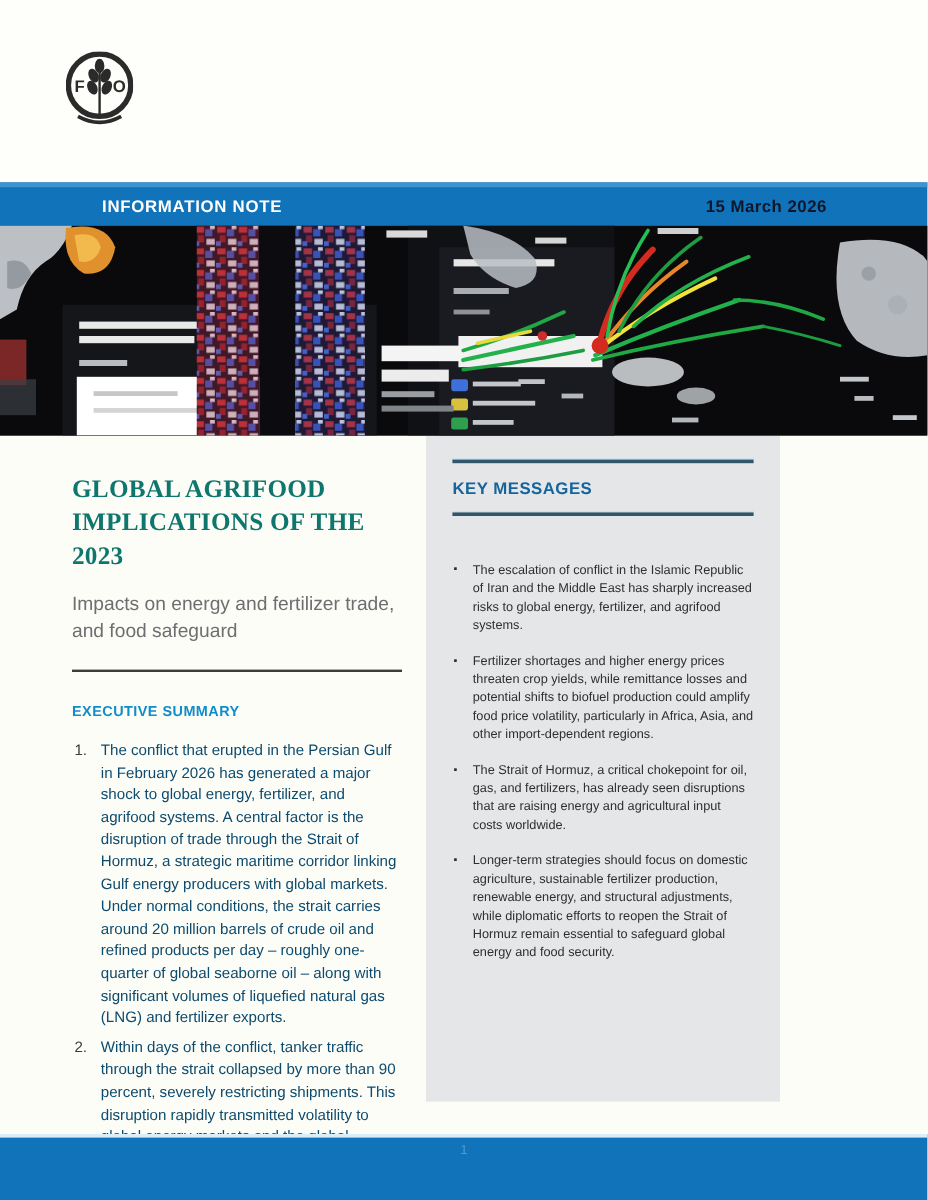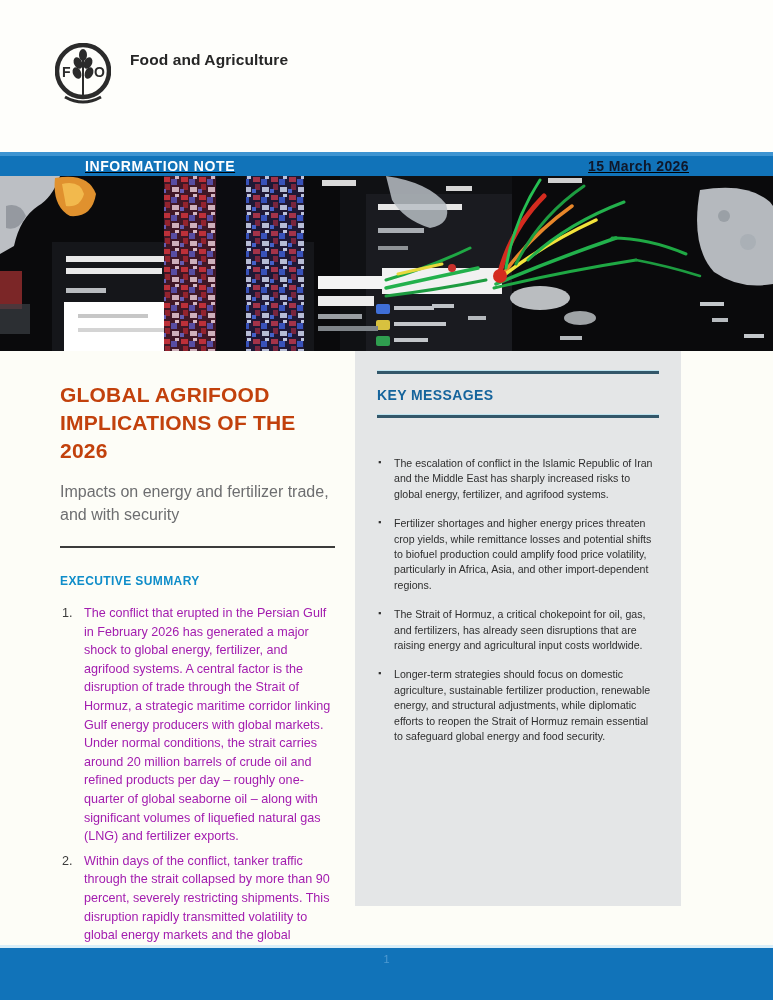--- a/index.html
+++ b/index.html
@@ -5,40 +5,40 @@
   * { margin:0; padding:0; box-sizing:border-box; }
   body { background:#ffffff; font-family:"Liberation Sans", sans-serif; }
   .page { position:relative; width:773px; height:1000px; background:#fdfdf7; overflow:hidden; }
 
   
   .header { position:relative; height:152px; background:#fefefb; }
   .logo-wrap { position:absolute; left:55px; top:43px; width:56px; height:62px; }
   .org-name { position:absolute; left:130px; top:50px; font-size:15.5px; font-weight:bold; color:#262626; line-height:20px; letter-spacing:0.1px; }
 
   
-  .banner { position:relative; height:24px; background:#1173b9; border-top:4px solid #3e94d1; display:flex; align-items:center; justify-content:space-between; padding:0 84px 0 85px;text-decoration:underline; }
+  .banner { position:relative; height:36px; background:#1173b9; border-top:4px solid #3e94d1; display:flex; align-items:center; justify-content:space-between; padding:0 84px 0 85px; }
   .banner-label { color:#ffffff; font-weight:bold; font-size:14px; letter-spacing:0.6px; }
   .banner-date { color:#0f172a; font-weight:bold; font-size:14px; letter-spacing:0.4px; }
 
   
   .hero { position:relative; height:175px; background:#0a0a0c; }
   .hero svg { display:block; }
 
   
   .main { display:flex; align-items:flex-start; }
   .left-col { width:355px; padding:30px 20px 0 60px; }
-  .page-title { font-size:21px; line-height:28px; font-weight:bold; color:#c2410c; letter-spacing:0.2px; }
+  .page-title { font-size:21px; line-height:28px; font-weight:bold; color:#0f766e; letter-spacing:0.2px;font-family:Liberation Serif, serif; }
   .subtitle { margin-top:15px; font-size:16px; line-height:23px; color:#6d6e70; }
   .title-rule { margin-top:20px; border:none; border-top:2px solid #3c3c3b; }
   .exec-heading { margin-top:26px; font-size:12px; font-weight:bold; color:#0f8dc9; letter-spacing:0.4px; }
   .exec-list { margin-top:16px; list-style:none; counter-reset:exec; }
-  .exec-list li { counter-increment:exec; position:relative; padding-left:24px; font-size:12.6px; line-height:18.6px; color:#a21caf; margin-bottom:6px; }
+  .exec-list li { counter-increment:exec; position:relative; padding-left:24px; font-size:12.6px; line-height:18.6px; color:#0c4a6e; margin-bottom:6px; }
   .exec-list li::before { content:counter(exec) "."; position:absolute; left:2px; top:0; color:#3c3c3c; }
 
-  .right-col { width:326px; margin-top:0; background:#e4e6e7; min-height:555px; padding:20px 22px 24px 22px; }
+  .right-col { width:295px; margin-top:0; background:#e4e6e7; min-height:555px; padding:20px 22px 24px 22px; }
   .km-rule { border:none; border-top:3px solid #33576a; box-shadow:0 -1px 0 #bfe4ef; }
   .km-heading { margin:13px 0 12px 0; font-size:14px; font-weight:bold; color:#15649c; letter-spacing:0.4px; }
   .km-list { margin-top:38px; list-style:none; }
   .km-list li { position:relative; padding-left:17px; font-size:10.6px; line-height:15.4px; color:#2e2e2e; margin-bottom:14px; }
   .km-list li::before { content:"▪"; position:absolute; left:1px; top:-1px; font-size:9px; color:#2e2e2e; }
 
   
   .footer { position:absolute; left:0; right:0; bottom:0; height:55px; background:#1173b9; border-top:3px solid #d9eef8; text-align:center; }
   .page-number { display:inline-block; margin-top:5px; color:#4f9bd2; font-size:11px; }
 </style>
@@ -58,21 +58,20 @@
           <ellipse cx="23" cy="20" rx="3" ry="5" transform="rotate(-25 23 20)"></ellipse>
           <ellipse cx="33" cy="20" rx="3" ry="5" transform="rotate(25 33 20)"></ellipse>
           <ellipse cx="22" cy="30" rx="3" ry="5" transform="rotate(-25 22 30)"></ellipse>
           <ellipse cx="34" cy="30" rx="3" ry="5" transform="rotate(25 34 30)"></ellipse>
           <ellipse cx="28" cy="12" rx="3" ry="5"></ellipse>
         </g>
         <path d="M10 54 q18 10 36 0" fill="none" stroke="#2b2b2b" stroke-width="3"></path>
       </svg>
     </div>
     <div class="org-name">
-      <div>Food and Agriculture</div>
     </div>
   </div>
 
   <div class="banner">
     <span class="banner-label">INFORMATION NOTE</span>
     <span class="banner-date">15 March 2026</span>
   </div>
 
   <div class="hero">
     <svg width="773" height="175" viewBox="0 0 773 175">
@@ -166,23 +165,23 @@
       <rect x="712" y="142" width="16" height="4" fill="#b7bbbf"></rect>
       <rect x="744" y="158" width="20" height="4" fill="#c3c7cb"></rect>
     </svg>
   </div>
 
   <div class="main">
 
     <div class="left-col">
       <h1 class="page-title">
         <div>GLOBAL AGRIFOOD</div>
-        <div>IMPLICATIONS OF THE 2026</div>
+        <div>IMPLICATIONS OF THE 2023</div>
       </h1>
-      <p class="subtitle">Impacts on energy and fertilizer trade, and with security</p>
+      <p class="subtitle">Impacts on energy and fertilizer trade, and food safeguard</p>
       <hr class="title-rule">
       <h2 class="exec-heading">EXECUTIVE SUMMARY</h2>
       <ol class="exec-list">
         <li>The conflict that erupted in the Persian Gulf in February 2026 has generated a major shock to global energy, fertilizer, and agrifood systems. A central factor is the disruption of trade through the Strait of Hormuz, a strategic maritime corridor linking Gulf energy producers with global markets. Under normal conditions, the strait carries around 20 million barrels of crude oil and refined products per day – roughly one-quarter of global seaborne oil – along with significant volumes of liquefied natural gas (LNG) and fertilizer exports.</li>
         <li>Within days of the conflict, tanker traffic through the strait collapsed by more than 90 percent, severely restricting shipments. This disruption rapidly transmitted volatility to global energy markets and the global agrifood system.</li>
       </ol>
     </div>
 
     <div class="right-col">
       <hr class="km-rule">

